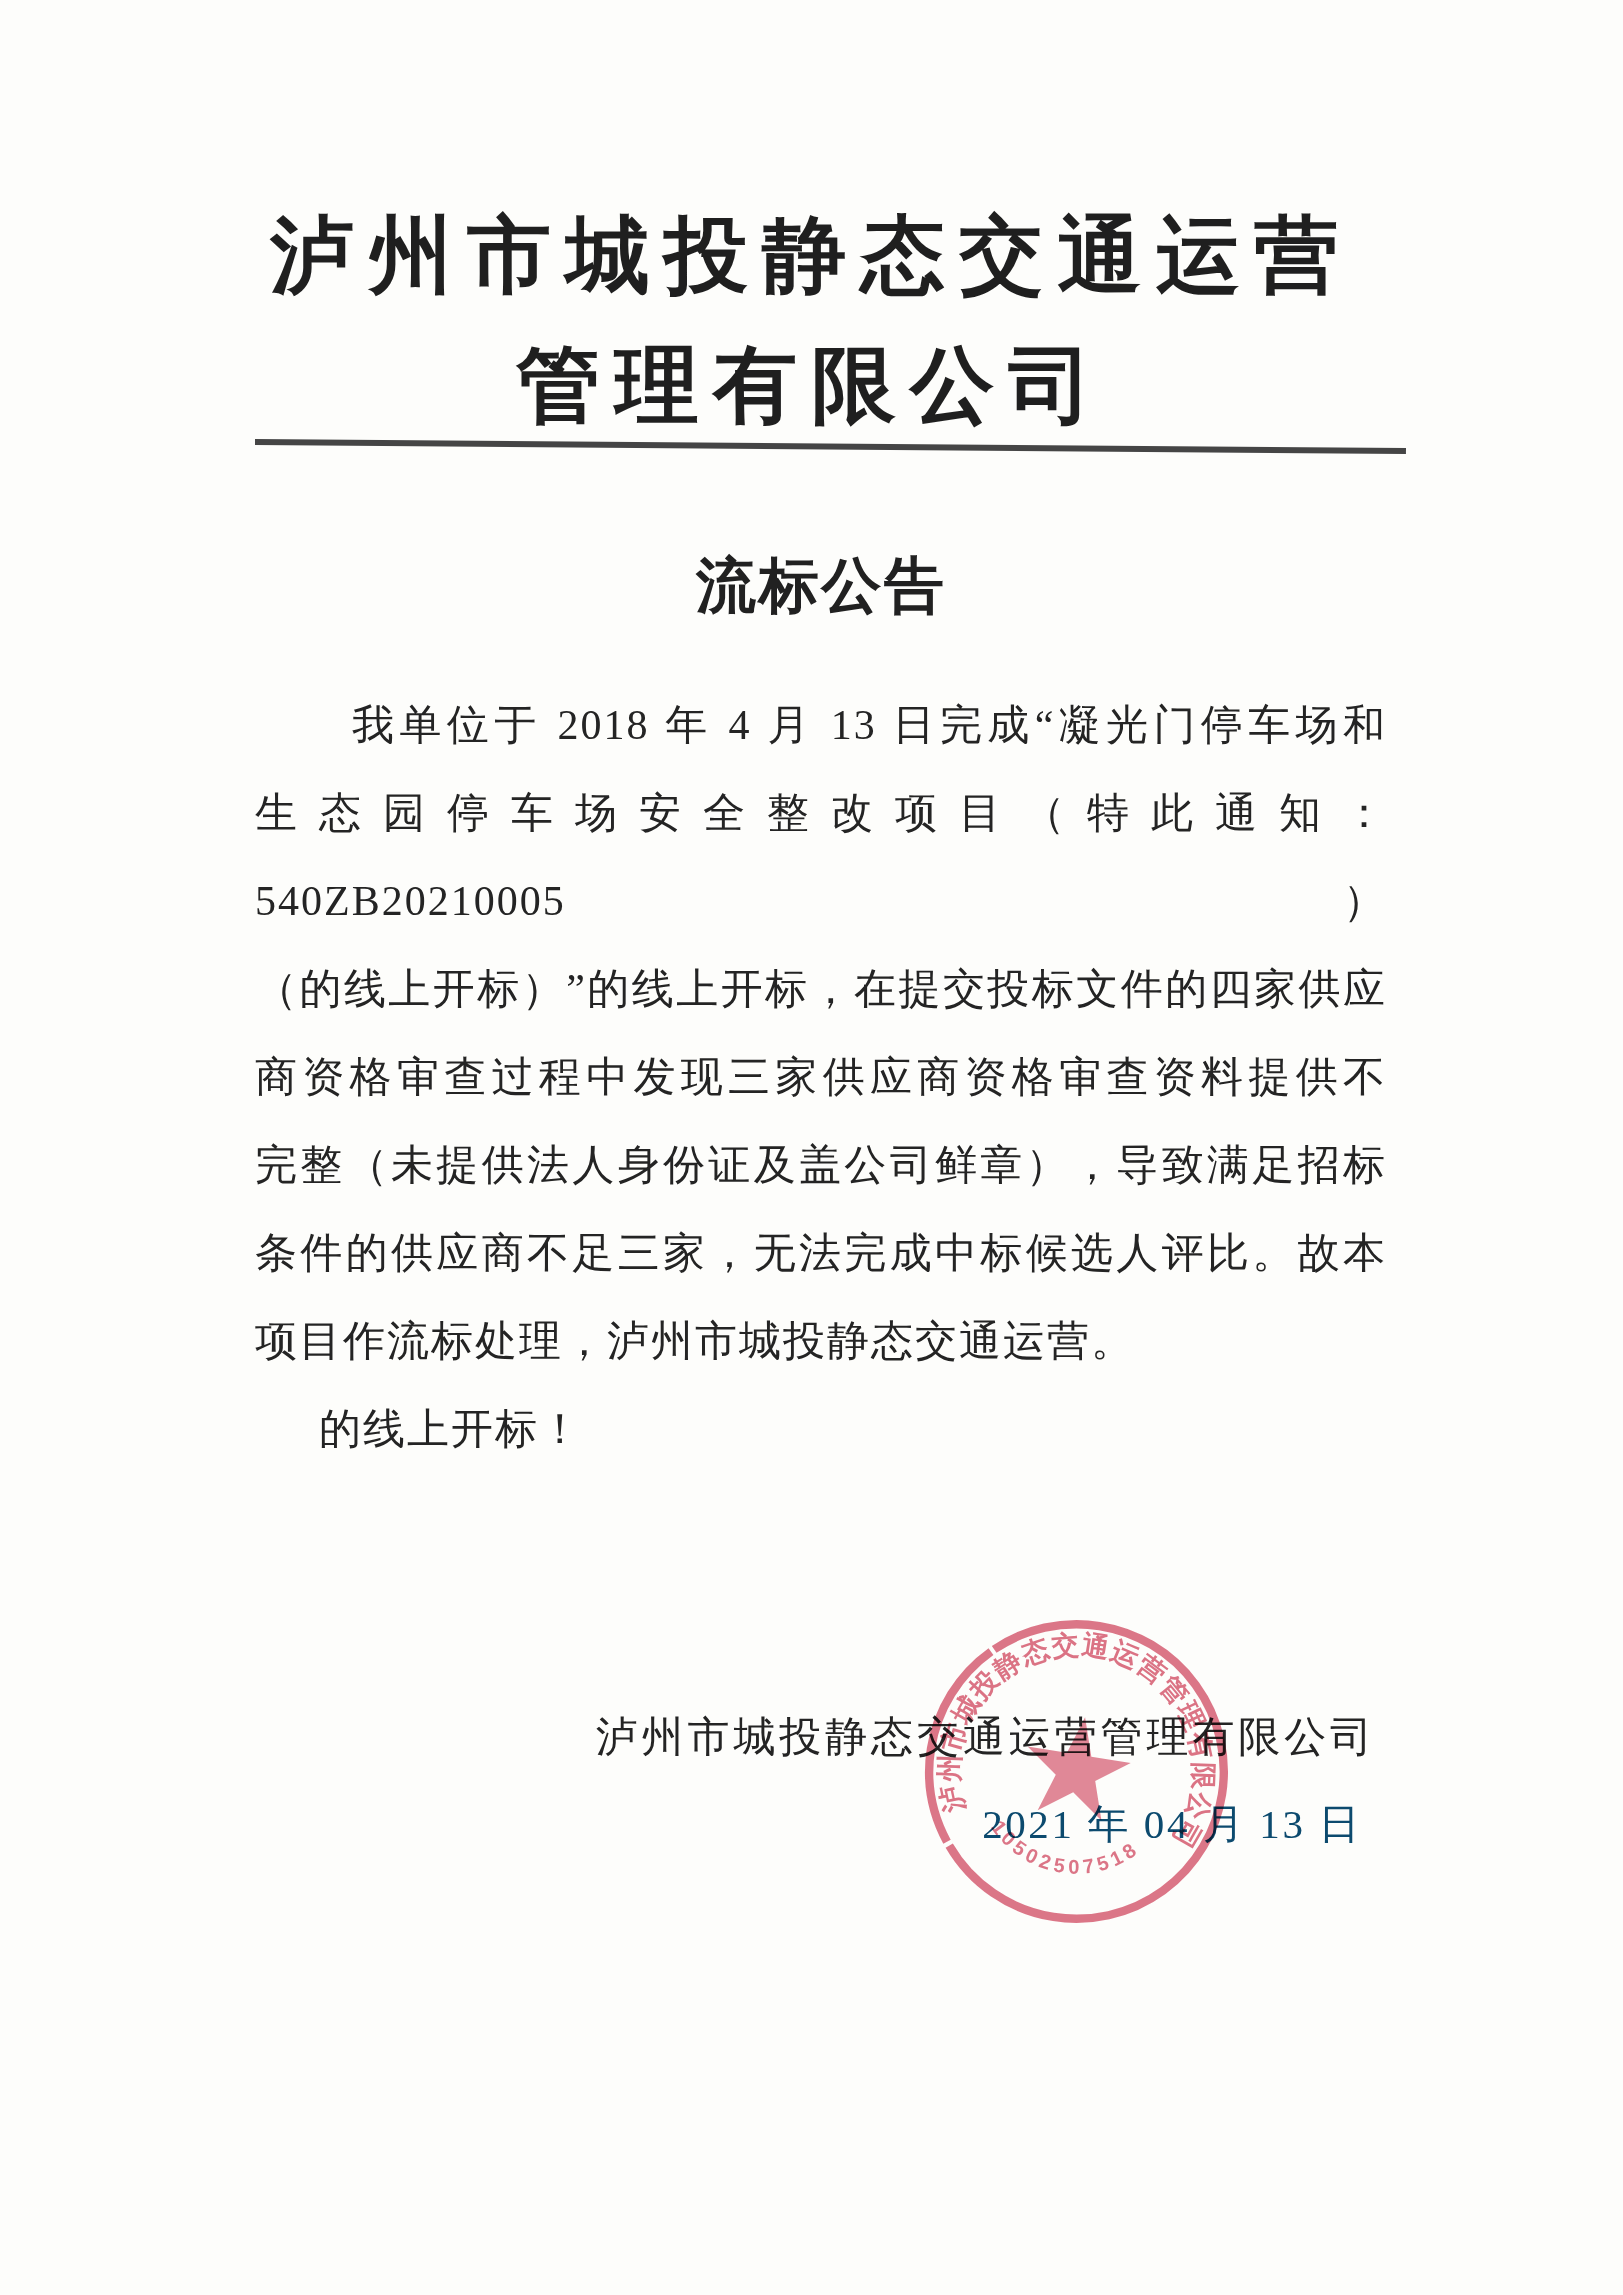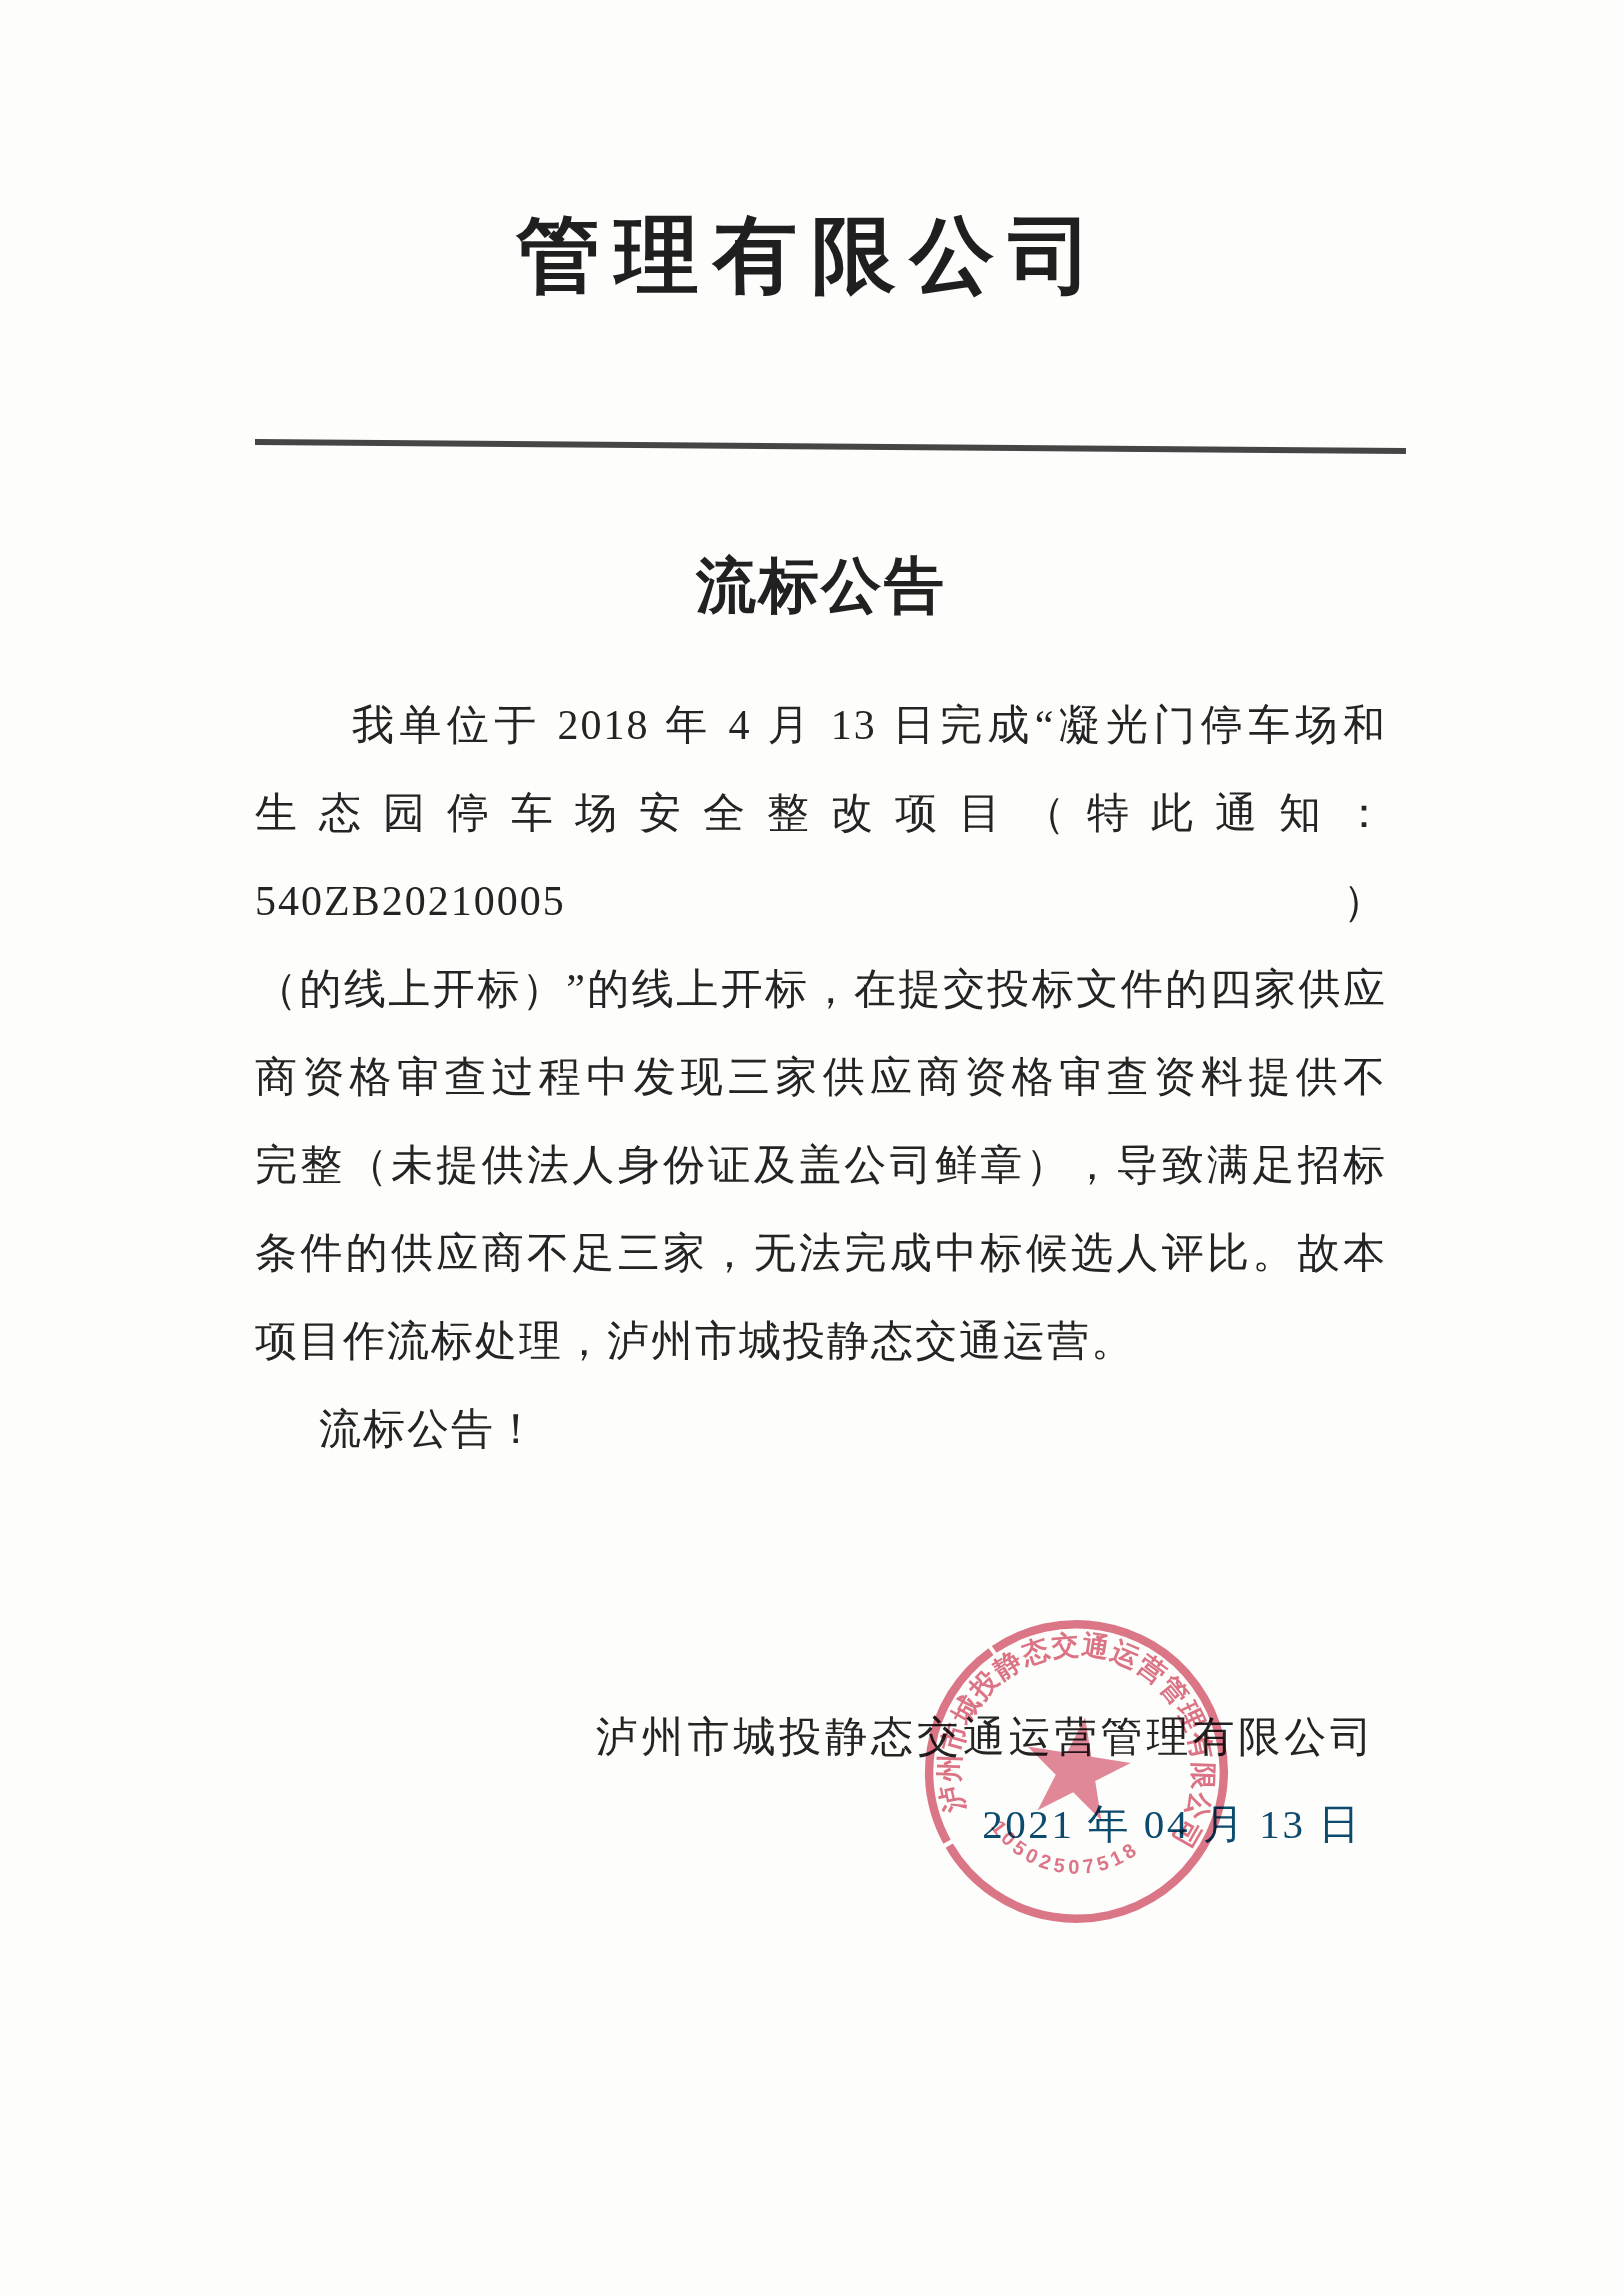--- a/index.html
+++ b/index.html
@@ -70,36 +70,37 @@
     font-family:"Liberation Sans","DejaVu Sans",sans-serif;
     font-weight:700;
   }
 </style>
 </head>
 <body>
 
 <div class="page">
 
   <div class="letterhead">
+    <div class="lh-line">泸州市城投静态交通运营</div>
     <div class="lh-line">管理有限公司</div>
   </div>
 
   <div class="rule"></div>
 
   <div class="doc-title">流标公告</div>
 
   <div class="body-block">
     <div class="body-line first">我单位于 2018 年 4 月 13 日完成“凝光门停车场和</div>
     <div class="body-line">生态园停车场安全整改项目（特此通知：540ZB20210005）</div>
     <div class="body-line">（的线上开标）”的线上开标，在提交投标文件的四家供应</div>
     <div class="body-line">商资格审查过程中发现三家供应商资格审查资料提供不</div>
     <div class="body-line">完整（未提供法人身份证及盖公司鲜章），导致满足招标</div>
     <div class="body-line">条件的供应商不足三家，无法完成中标候选人评比。故本</div>
     <div class="body-line last">项目作流标处理，泸州市城投静态交通运营。</div>
-    <div class="closing">流标公告！</div>
+    <div class="closing">的线上开标！</div>
   </div>
 
   <div class="sig-company">泸州市城投静态交通运营管理有限公司</div>
   <div class="sig-date">2021 年 04 月 13 日</div>
 
   <div class="seal">
     <svg viewBox="0 0 500 500" xmlns="http://www.w3.org/2000/svg">
       <defs>
         <path id="sealArcTop" d="M 85 327 A 182 182 0 1 1 415 327" fill="none"></path>
         <path id="sealArcBottom" d="M 129 352 A 158 158 0 0 0 371 352" fill="none"></path>

